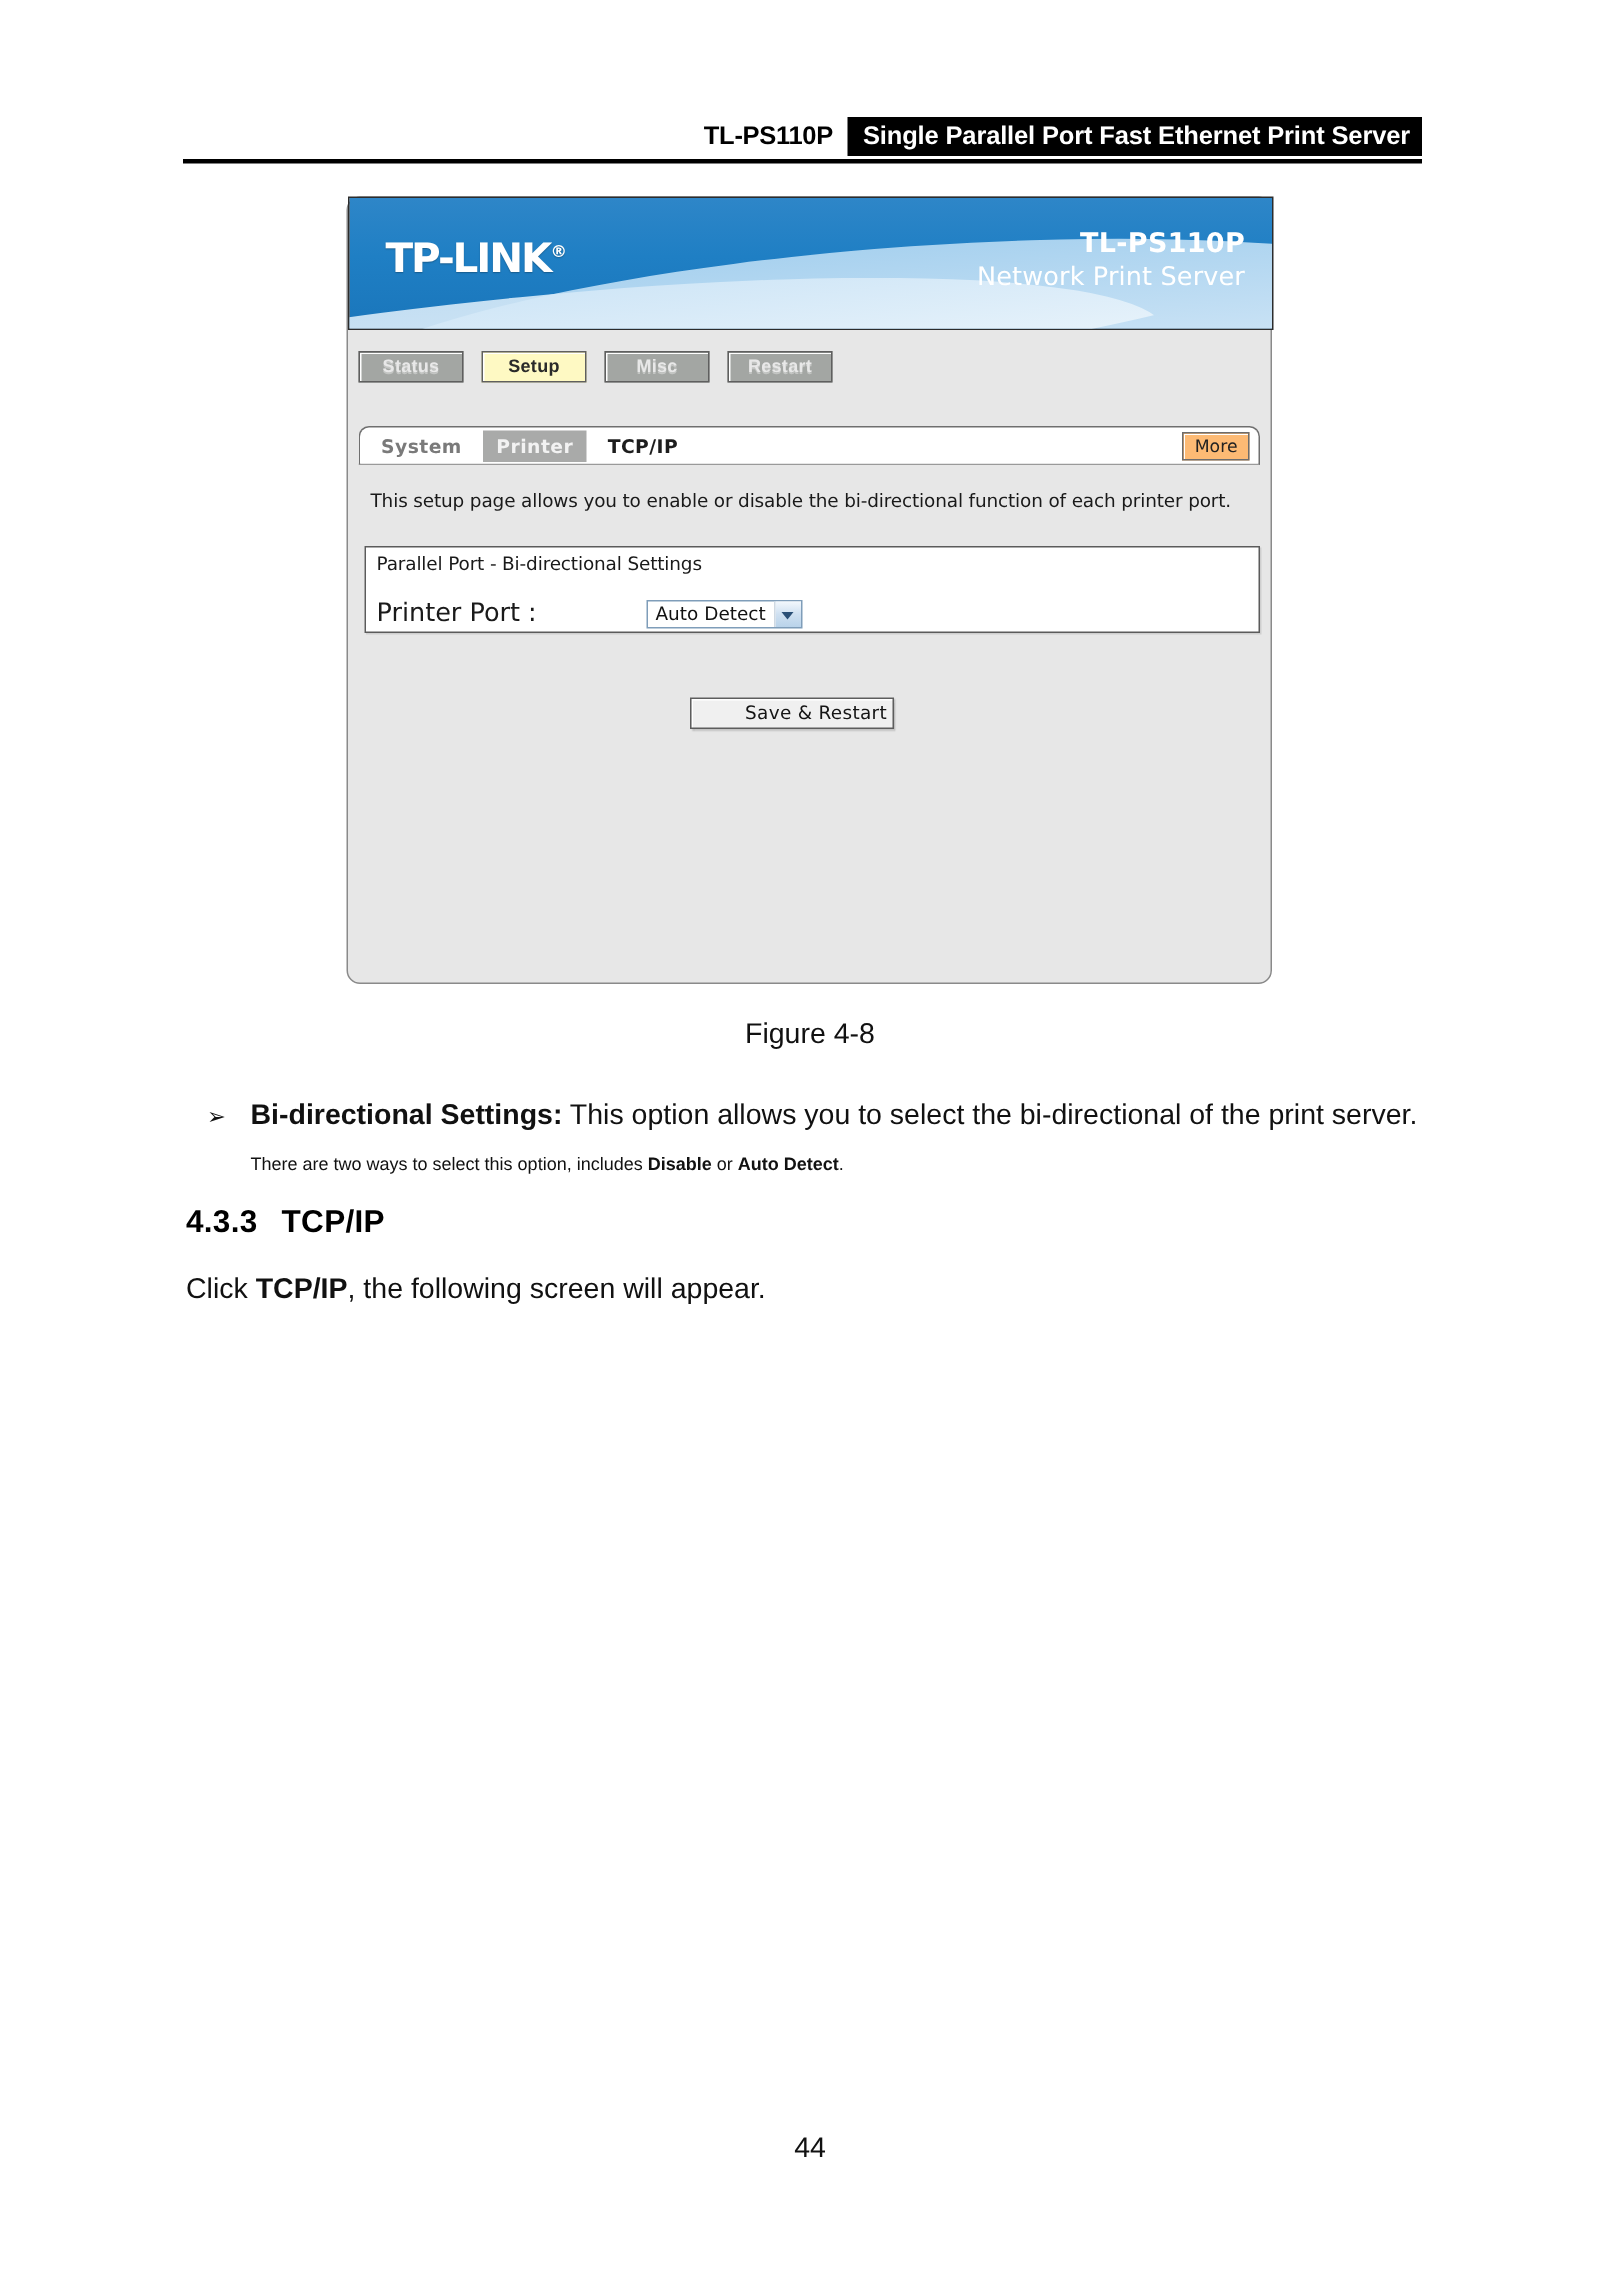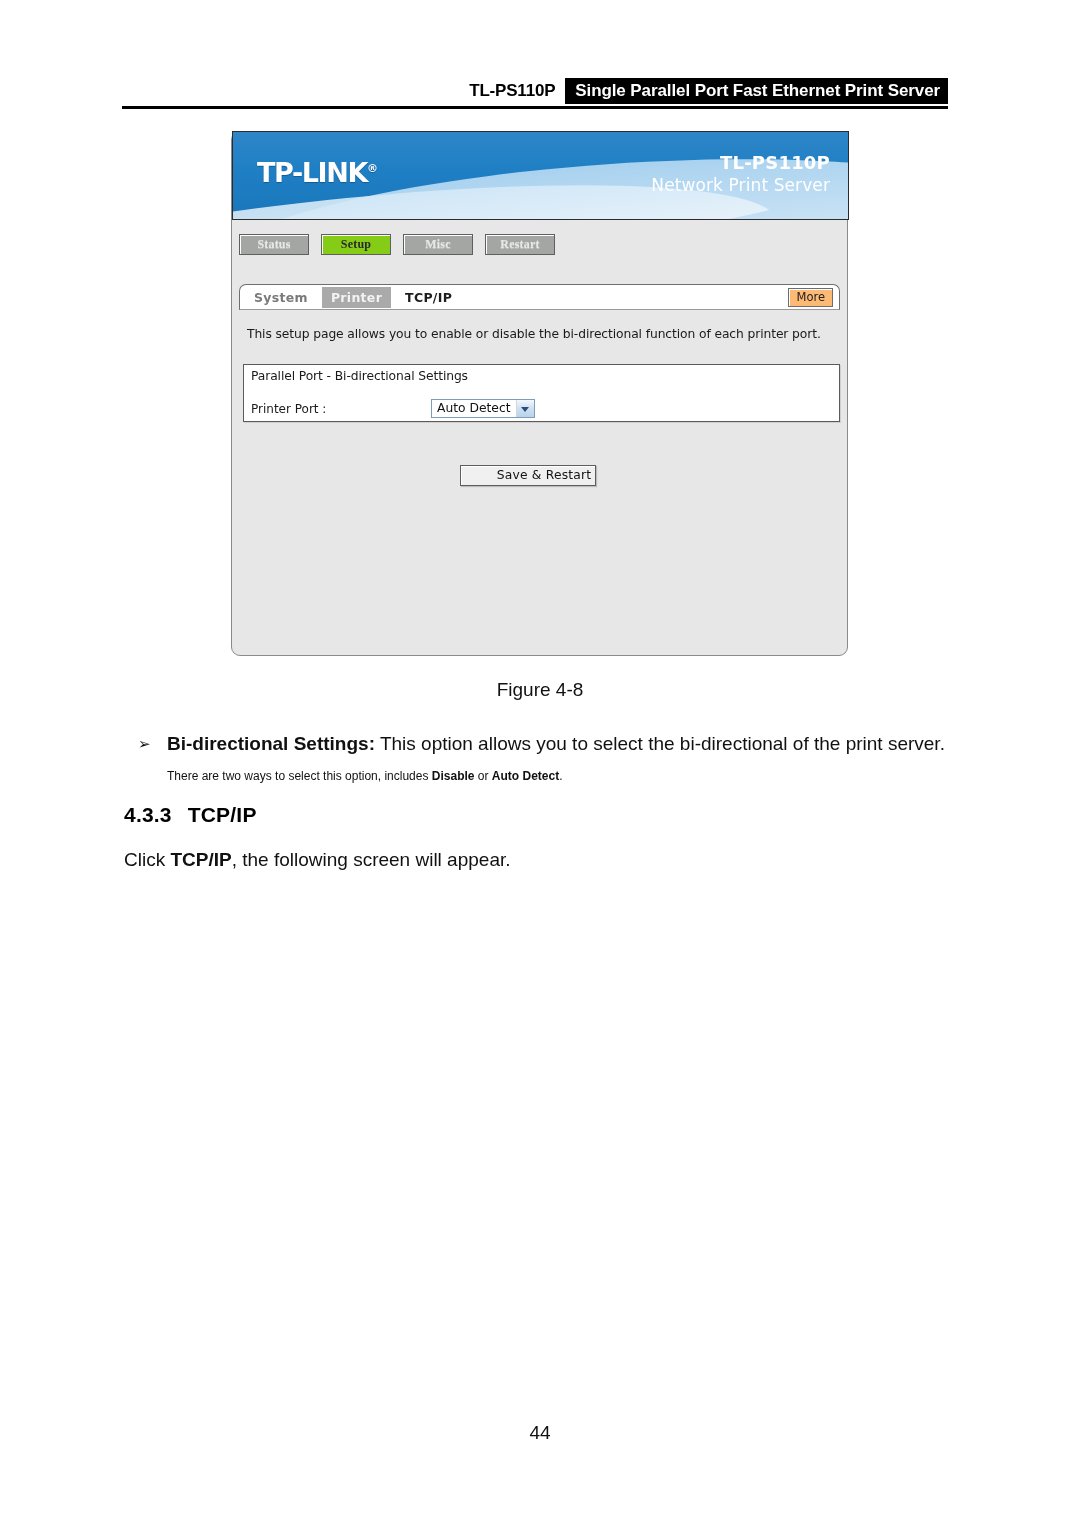--- a/index.html
+++ b/index.html
@@ -151,36 +151,36 @@
     left: 7px;
     top: 102px;
     display: flex;
     gap: 12px;
   }
   .nav-btn {
     min-width: 70px;
     height: 21px;
     line-height: 19px;
     text-align: center;
-    font-family: Liberation Serif, serif;
+    font-family: Liberation Sans, sans-serif;
     font-size: 12px;
     font-weight: bold;
     letter-spacing: 0.2px;
     border: 1px solid #5f5f5f;
     box-sizing: border-box;
     padding: 0 9px;
     box-shadow: inset 1px 1px 0 #ffffff;
   }
   .nav-btn.off {
     background: #a3a6a3;
     color: #e8e8e8;
     text-shadow: 0 1px 0 rgba(255,255,255,.35);
   }
   .nav-btn.on {
-    background: #84cc16;
+    background: #fef9c3;
     color: #2a2a2a;
   }
 
   
   .ui-tabstrip {
     position: absolute;
     left: 7px;
     top: 152px;
     width: 601px;
     height: 26px;
@@ -256,21 +256,21 @@
   .panel-row {
     position: absolute;
     left: 7px;
     top: 34px;
     width: 580px;
     display: flex;
     align-items: center;
   }
   .row-label {
     font-family: "DejaVu Sans", sans-serif;
-    font-size: 12px;
+    font-size: 17px;
     color: #1a1a1a;
     width: 180px;
   }
   .xp-select {
     display: inline-flex;
     align-items: stretch;
     height: 19px;
     border: 1px solid #7f9db9;
     background: #ffffff;
     box-sizing: border-box;

